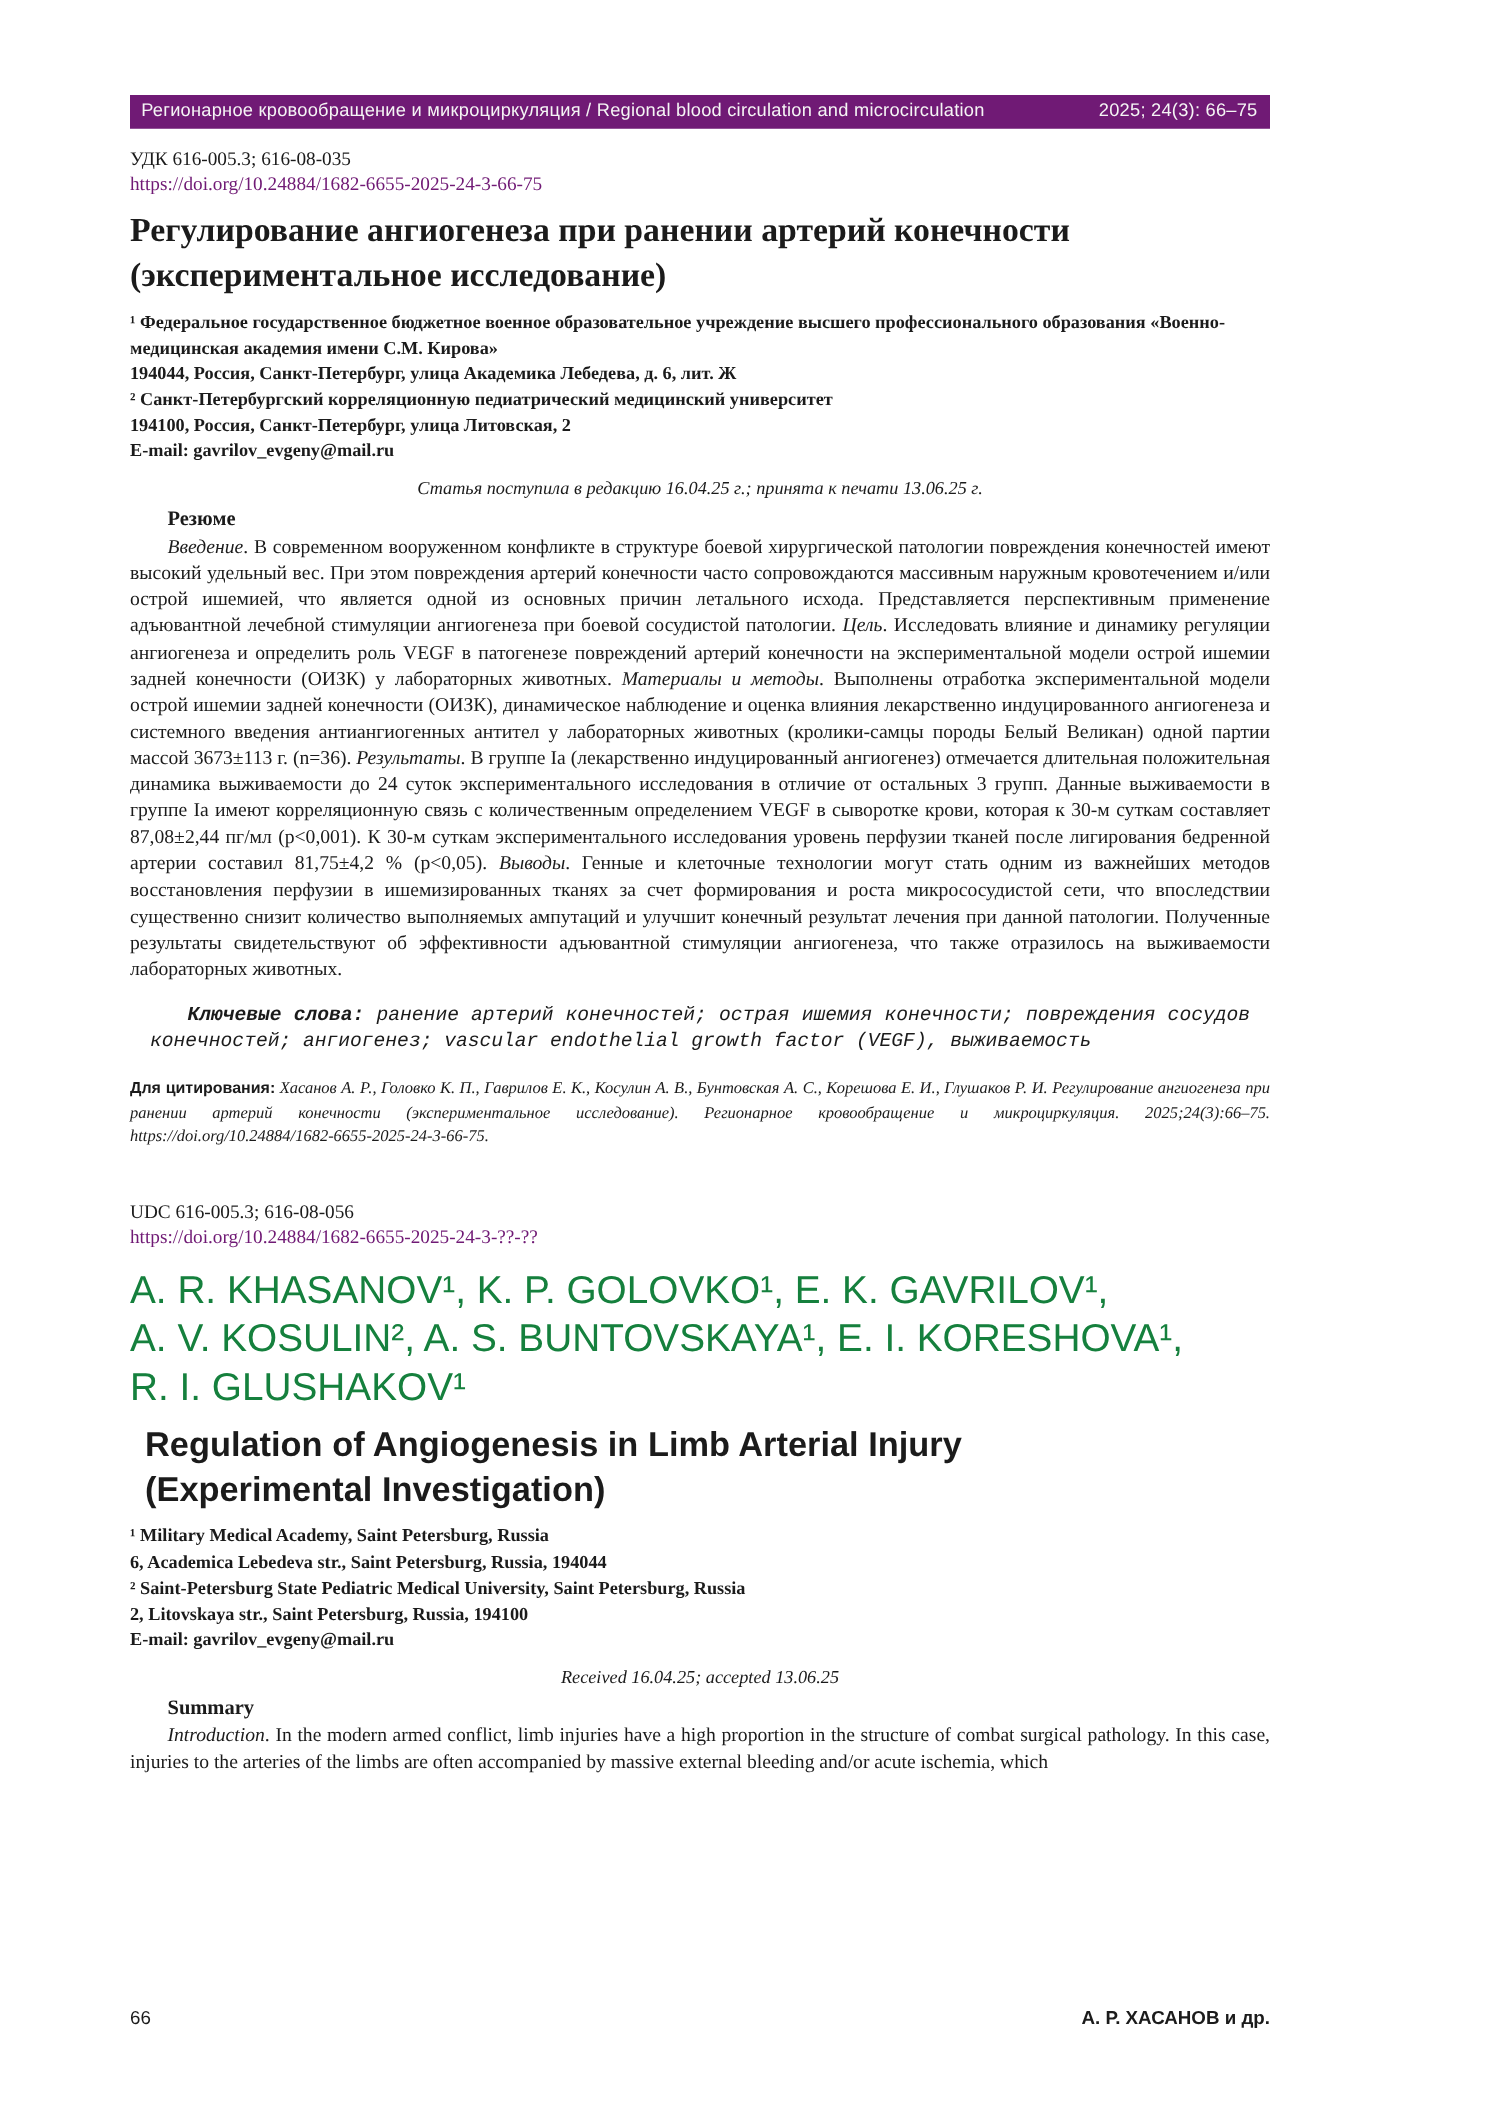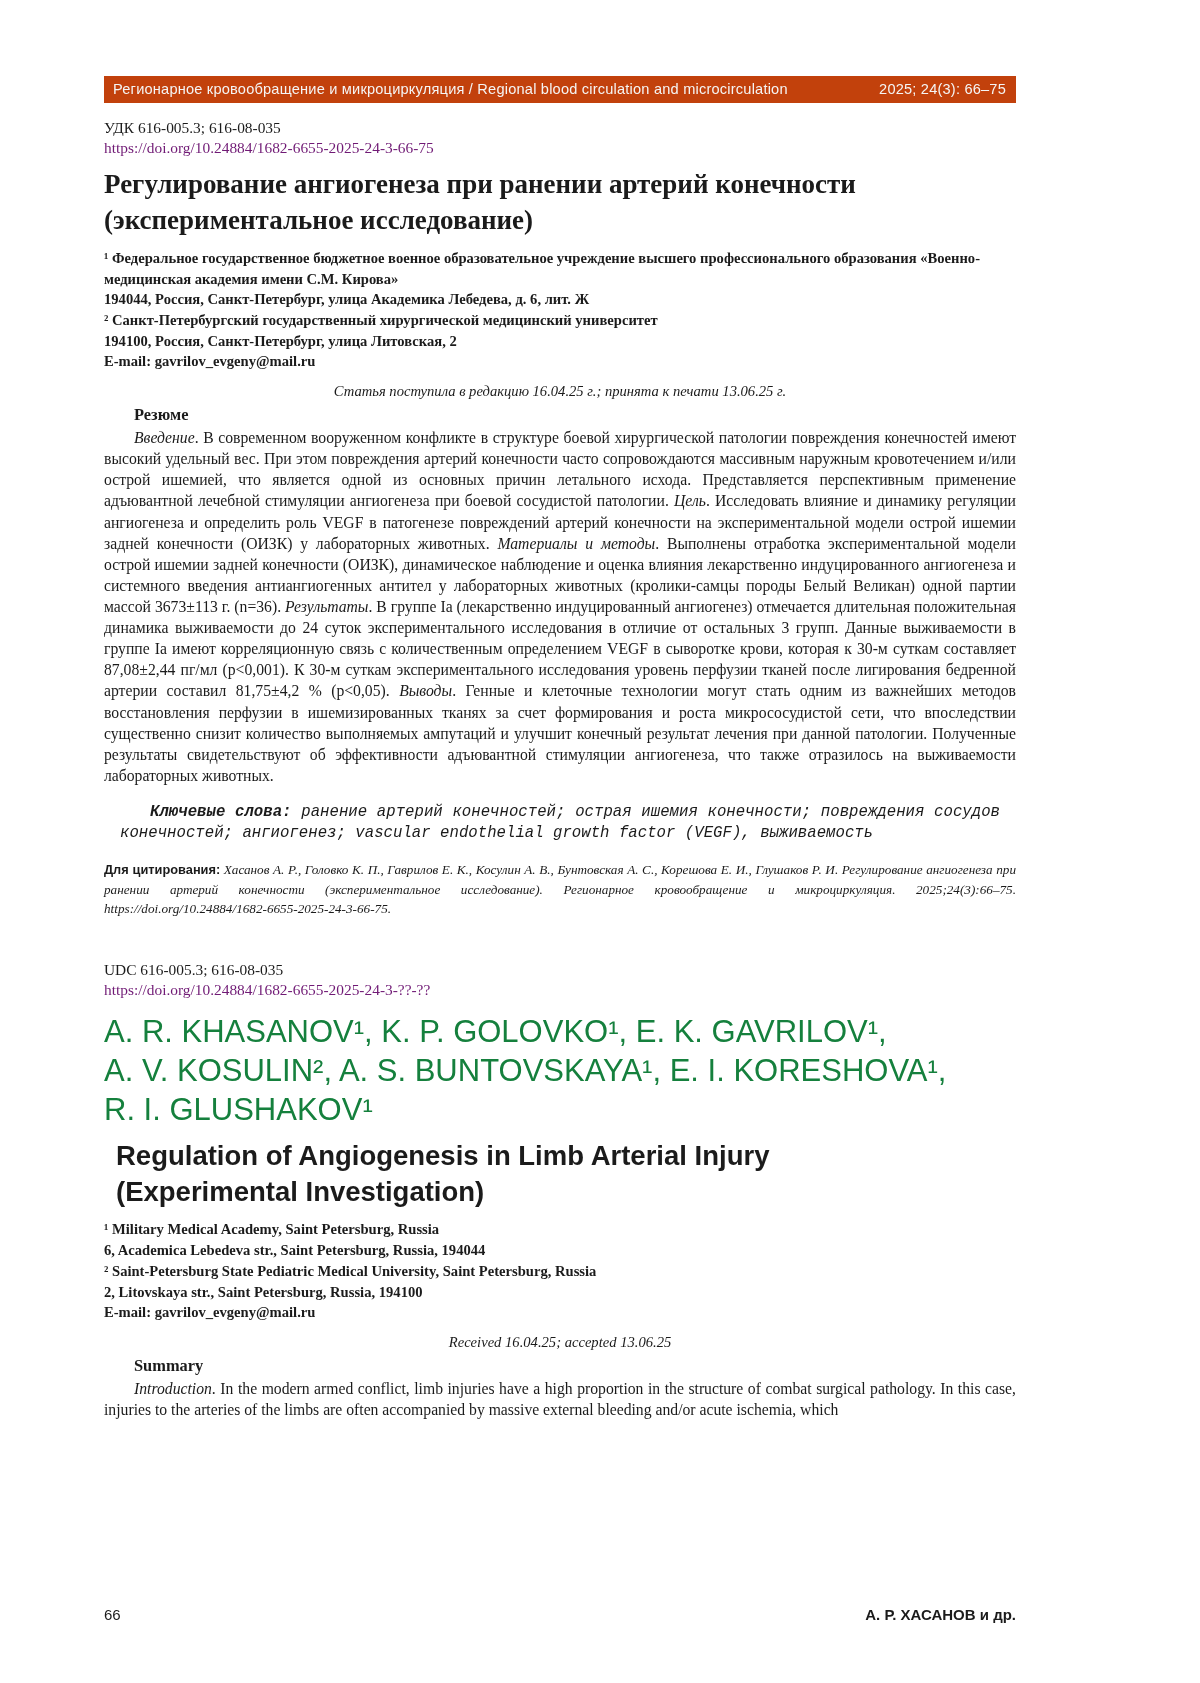--- a/index.html
+++ b/index.html
@@ -5,21 +5,21 @@
   html,body{margin:0;padding:0;}
   body{
     width:1200px;height:1683px;position:relative;overflow:hidden;
     background:#ffffff;color:#1b1b1b;
     font-family:"Liberation Serif", serif;
     -webkit-font-smoothing:antialiased;
   }
   .page{position:absolute;left:104px;top:0;width:912px;}
 
   .journal-bar{
-    margin-top:76px;background:#c2410c;color:#f5f5f5;
+    margin-top:76px;background:#701a75;color:#f5f5f5;
     font-family:"Liberation Sans", sans-serif;font-size:14.6px;
     display:flex;justify-content:space-between;align-items:center;
     padding:5px 10px 6px 9px;letter-spacing:0.2px;
   }
 
   .meta{margin-top:15px;font-size:15.4px;line-height:1.3;}
   .meta .doi{color:#701a75;}
 
   .authors{margin:13px 0 0;font-weight:400;font-size:29px;line-height:1.27;letter-spacing:0.4px;}
   .authors .line{white-space:nowrap;}
@@ -94,39 +94,39 @@
 
 
     <div class="title-ru">
       <div class="line">Регулирование ангиогенеза при ранении артерий конечности</div>
       <div class="line">(экспериментальное исследование)</div>
     </div>
 
     <div class="affils">
       <div>¹ Федеральное государственное бюджетное военное образовательное учреждение высшего профессионального образования «Военно-медицинская академия имени С.М. Кирова»</div>
       <div>194044, Россия, Санкт-Петербург, улица Академика Лебедева, д. 6, лит. Ж</div>
-      <div>² Санкт-Петербургский государственный хирургической медицинский университет</div>
+      <div>² Санкт-Петербургский корреляционную педиатрический медицинский университет</div>
       <div>194100, Россия, Санкт-Петербург, улица Литовская, 2</div>
       <div>E-mail: gavrilov_evgeny@mail.ru</div>
     </div>
 
     <div class="received">Статья поступила в редакцию 16.04.25 г.; принята к печати 13.06.25 г.</div>
 
     <div class="section-heading">Резюме</div>
 
     <p class="abstract"><span style="font-style: italic;">Введение</span><span>. В современном вооруженном конфликте в структуре боевой хирургической патологии повреждения конечностей имеют высокий удельный вес. При этом повреждения артерий конечности часто сопровождаются массивным наружным кровотечением и/или острой ишемией, что является одной из основных причин летального исхода. Представляется перспективным применение адъювантной лечебной стимуляции ангиогенеза при боевой сосудистой патологии. </span><span style="font-style: italic;">Цель</span><span>. Исследовать влияние и динамику регуляции ангиогенеза и определить роль VEGF в патогенезе повреждений артерий конечности на экспериментальной модели острой ишемии задней конечности (ОИЗК) у лабораторных животных. </span><span style="font-style: italic;">Материалы и методы</span><span>. Выполнены отработка экспериментальной модели острой ишемии задней конечности (ОИЗК), динамическое наблюдение и оценка влияния лекарственно индуцированного ангиогенеза и системного введения антиангиогенных антител у лабораторных животных (кролики-самцы породы Белый Великан) одной партии массой 3673±113 г. (n=36). </span><span style="font-style: italic;">Результаты</span><span>. В группе Iа (лекарственно индуцированный ангиогенез) отмечается длительная положительная динамика выживаемости до 24 суток экспериментального исследования в отличие от остальных 3 групп. Данные выживаемости в группе Iа имеют корреляционную связь с количественным определением VEGF в сыворотке крови, которая к 30-м суткам составляет 87,08±2,44 пг/мл (р&lt;0,001). К 30-м суткам экспериментального исследования уровень перфузии тканей после лигирования бедренной артерии составил 81,75±4,2 % (р&lt;0,05). </span><span style="font-style: italic;">Выводы</span><span>. Генные и клеточные технологии могут стать одним из важнейших методов восстановления перфузии в ишемизированных тканях за счет формирования и роста микрососудистой сети, что впоследствии существенно снизит количество выполняемых ампутаций и улучшит конечный результат лечения при данной патологии. Полученные результаты свидетельствуют об эффективности адъювантной стимуляции ангиогенеза, что также отразилось на выживаемости лабораторных животных.</span></p>
 
     <p class="keywords"><span class="kw-label">Ключевые слова:</span><span class="kw-text"> ранение артерий конечностей; острая ишемия конечности; повреждения сосудов конечностей; ангиогенез; vascular endothelial growth factor (VEGF), выживаемость</span></p>
 
     <p class="citation"><span class="cit-label">Для цитирования:</span><span class="cit-text"> Хасанов А. Р., Головко К. П., Гаврилов Е. К., Косулин А. В., Бунтовская А. С., Корешова Е. И., Глушаков Р. И. Регулирование ангиогенеза при ранении артерий конечности (экспериментальное исследование). Регионарное кровообращение и микроциркуляция. 2025;24(3):66–75. https://doi.org/10.24884/1682-6655-2025-24-3-66-75.</span></p>
   </section>
 
   <section class="en-section">
     <div class="meta" style="margin-top:0;">
-      <div>UDC 616-005.3; 616-08-035</div>
+      <div>UDC 616-005.3; 616-08-056</div>
       <div class="doi">https://doi.org/10.24884/1682-6655-2025-24-3-??-??</div>
     </div>
 
     <div class="authors-en">
       <div class="line">A. R. KHASANOV¹, K. P. GOLOVKO¹, E. K. GAVRILOV¹,</div>
       <div class="line">A. V. KOSULIN², A. S. BUNTOVSKAYA¹, E. I. KORESHOVA¹,</div>
       <div class="line">R. I. GLUSHAKOV¹</div>
     </div>
 
     <div class="title-en">

